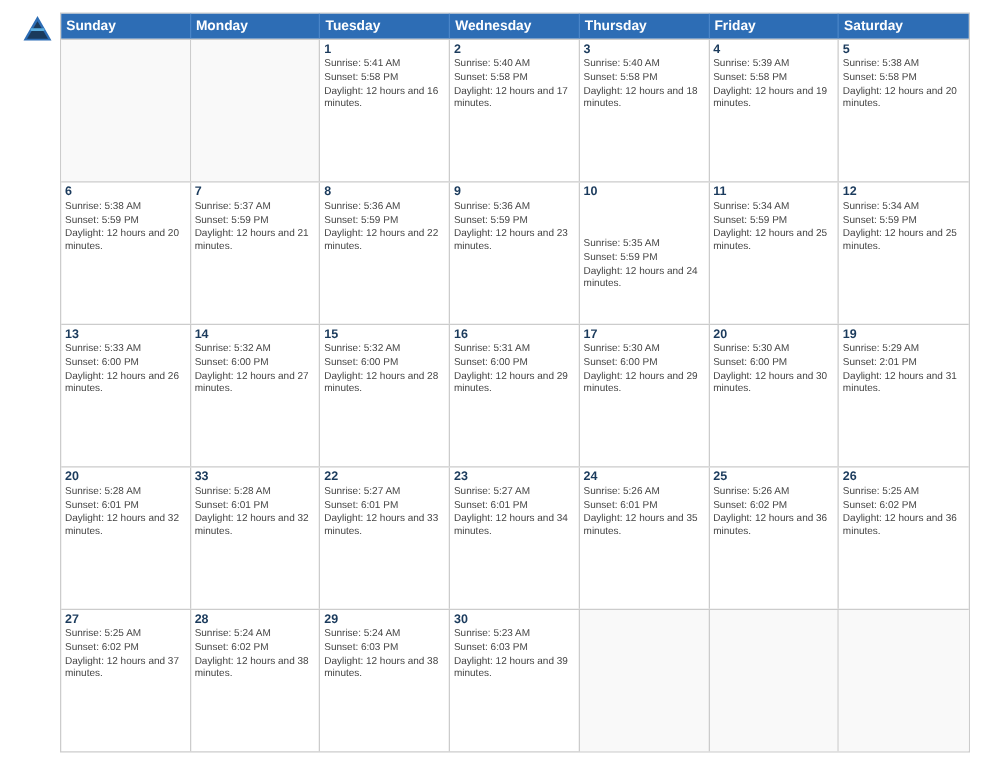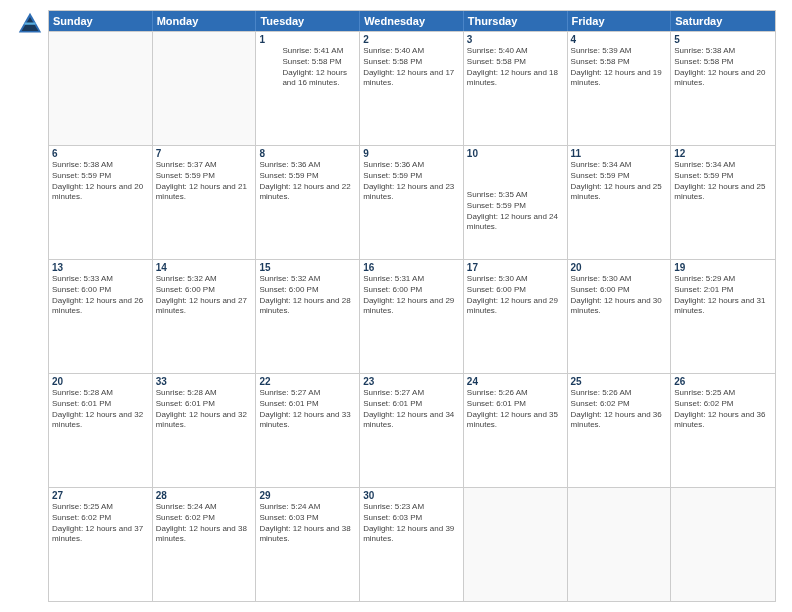--- a/index.html
+++ b/index.html
@@ -141,21 +141,21 @@
         <div class="cal-header-cell">Thursday</div>
         <div class="cal-header-cell">Friday</div>
         <div class="cal-header-cell">Saturday</div>
       </div>
     <div class="cal-body">
     <div class="cal-week">
           <div class="cal-cell empty"></div>
           <div class="cal-cell empty"></div>
           <div class="cal-cell">
             <div class="day-num">1</div>
-            <div class="day-detail" style="white-space: pre-line; margin-left: 23px;">Sunrise: 5:41 AM
+            <div class="day-detail" style="white-space: pre-line;">Sunrise: 5:41 AM
 Sunset: 5:58 PM
 Daylight: 12 hours and 16 minutes.</div>
           </div>
           <div class="cal-cell">
             <div class="day-num">2</div>
             <div class="day-detail" style="white-space: pre-line;">Sunrise: 5:40 AM
 Sunset: 5:58 PM
 Daylight: 12 hours and 17 minutes.</div>
           </div>
           <div class="cal-cell">

